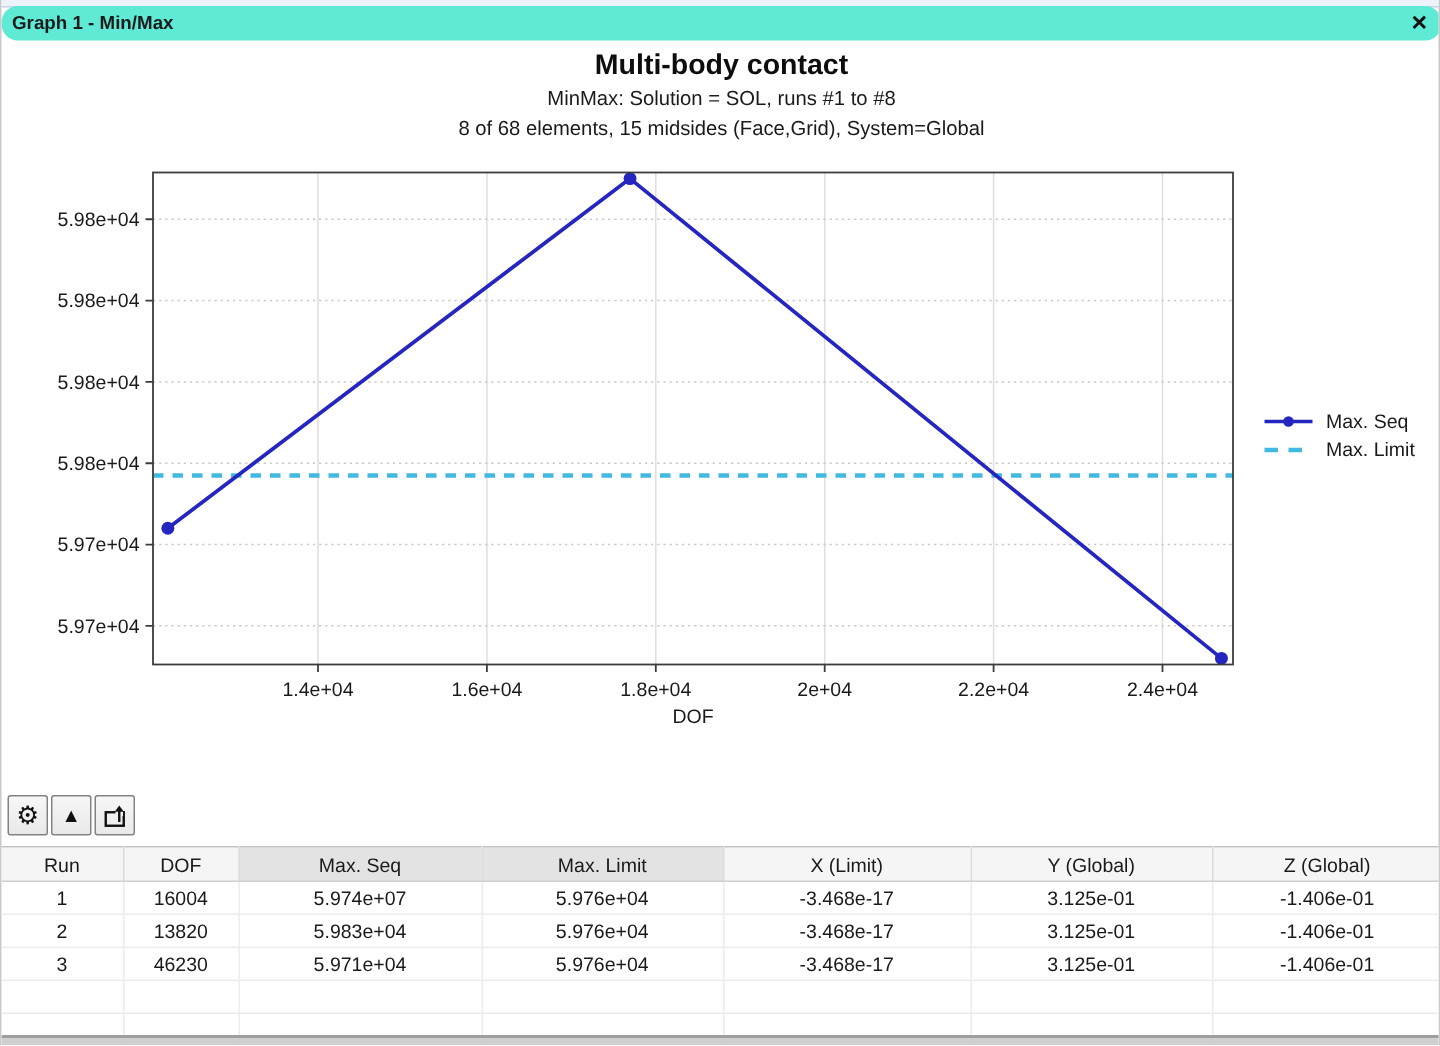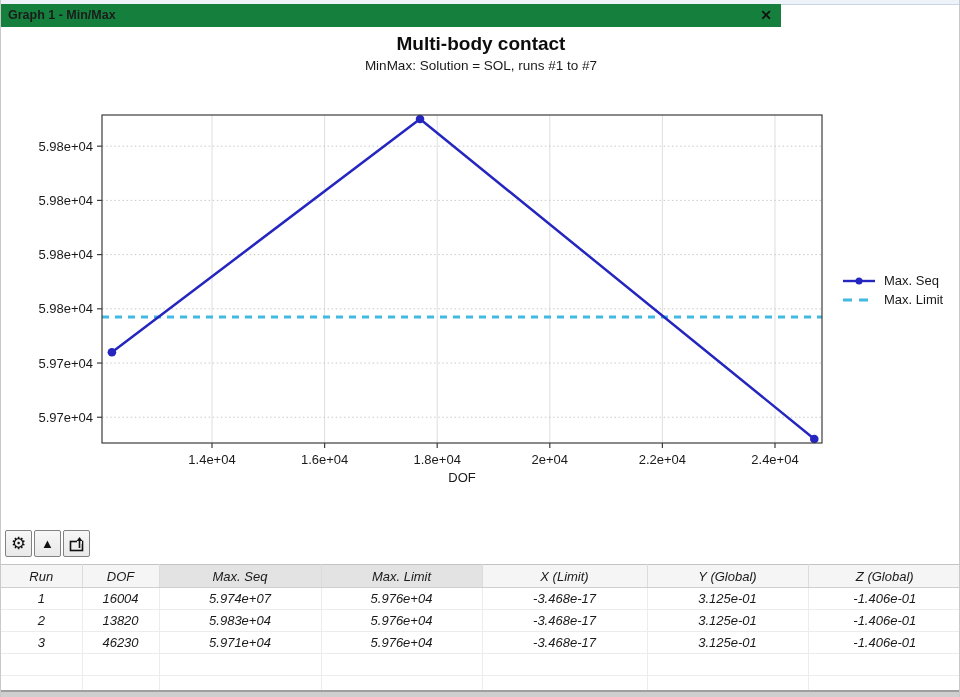--- a/index.html
+++ b/index.html
@@ -1,20 +1,20 @@
 <!DOCTYPE html>
 <html><head>
 <meta charset="utf-8">
 <style>
   html,body{margin:0;padding:0;background:#ffffff;}
   body{font-family:"Liberation Sans", sans-serif; -webkit-font-smoothing:antialiased;}
   #window{position:relative;width:960px;height:697px;background:#ffffff;overflow:hidden;
           border-left:1px solid #c9c9c9;border-right:1px solid #c9c9c9;box-sizing:border-box;}
   .top-strip{position:absolute;left:0;top:0;width:960px;height:4px;background:#eef3fa;border-bottom:1px solid #c9d6e8;}
-  .titlebar{position:absolute;left:0;top:4px;width:780px;height:23px;background:#15803d;}
+  .titlebar{position:absolute;left:0;top:4px;width:960px;height:23px;background:#5eead4;border-radius:11px;}
   .titlebar .title{position:absolute;left:7px;top:0;line-height:23px;font-size:12.5px;font-weight:bold;color:#1b1b1b;}
   .titlebar .close{position:absolute;right:9px;top:0;line-height:23px;font-size:14px;color:#111;cursor:pointer;font-weight:bold;}
 
   .chart-title{position:absolute;left:0;top:33px;width:960px;text-align:center;font-size:19px;font-weight:bold;color:#0d0d0d;}
   .chart-sub1{position:absolute;left:0;top:58px;width:960px;text-align:center;font-size:13.5px;color:#1a1a1a;}
   .chart-sub2{position:absolute;left:0;top:78px;width:960px;text-align:center;font-size:13.5px;color:#1a1a1a;}
 
   #plot-svg{position:absolute;left:0;top:0;width:960px;height:500px;}
   .x-axis-label{position:absolute;left:101px;top:470px;width:720px;text-align:center;font-size:13px;color:#1a1a1a;}
 
@@ -25,21 +25,21 @@
 
   .toolbar{position:absolute;left:4px;top:530px;height:28px;}
   .tb-btn{position:absolute;top:0;width:27px;height:27px;box-sizing:border-box;border:1px solid #828282;border-radius:2px;
           background:linear-gradient(#f7f7f7,#e9e9e9);display:flex;align-items:center;justify-content:center;cursor:pointer;}
   .tb-btn .glyph{font-size:17px;line-height:1;color:#111;}
   .tb-btn .glyph.tri{font-size:13px;}
   #btn-settings{left:0;} #btn-scale{left:29px;} #btn-export{left:58px;}
 
   .status{position:absolute;left:90px;top:537px;width:780px;text-align:center;font-size:13.5px;color:#0d0d0d;white-space:pre;}
 
-  .table-wrap{position:absolute;left:0;top:564px;width:960px;height:133px;overflow:hidden;font-style:italic;}
+  .table-wrap{position:absolute;left:0;top:564px;width:960px;height:133px;overflow:hidden;}
   table{border-collapse:collapse;table-layout:fixed;width:960px;border-top:1px solid #c3c3c3;}
   th{height:22px;background:#f5f5f5;font-weight:normal;font-size:13px;color:#1a1a1a;
      border-right:1px solid #dcdcdc;border-bottom:1px solid #cfcfcf;text-align:center;padding:0;}
   th.hl{background:#e3e3e3;}
   td{height:21px;font-size:13px;color:#1a1a1a;text-align:center;padding:0;
      border-right:1px solid #ececec;border-bottom:1px solid #ececec;background:#ffffff;}
   th:last-child,td:last-child{border-right:none;}
 
   .bottom-strip{position:absolute;left:0;bottom:0;width:960px;height:7px;background:#cfcfcf;border-top:2px solid #9f9f9f;box-sizing:border-box;}
 </style>
@@ -48,21 +48,22 @@
 
 <div id="window">
   <div class="top-strip"></div>
 
   <div class="titlebar">
     <span class="title">Graph 1 - Min/Max</span>
     <span class="close">✕</span>
   </div>
 
   <div class="chart-title">Multi-body contact</div>
-  <div class="chart-sub1">MinMax: Solution = SOL, runs #1 to #7</div>
+  <div class="chart-sub1">MinMax: Solution = SOL, runs #1 to #8</div>
+  <div class="chart-sub2">8 of 68 elements, 15 midsides (Face,Grid), System=Global</div>
 
   <svg id="plot-svg">
       <line x1="211.0070372976777" y1="115" x2="211.0070372976777" y2="443" stroke="#dedede" stroke-width="1"></line>
       <line x1="323.60380014074593" y1="115" x2="323.60380014074593" y2="443" stroke="#dedede" stroke-width="1"></line>
       <line x1="436.2005629838142" y1="115" x2="436.2005629838142" y2="443" stroke="#dedede" stroke-width="1"></line>
       <line x1="548.7973258268825" y1="115" x2="548.7973258268825" y2="443" stroke="#dedede" stroke-width="1"></line>
       <line x1="661.3940886699507" y1="115" x2="661.3940886699507" y2="443" stroke="#dedede" stroke-width="1"></line>
       <line x1="773.990851513019" y1="115" x2="773.990851513019" y2="443" stroke="#dedede" stroke-width="1"></line>
       <line x1="101" y1="146.17355371900825" x2="821" y2="146.17355371900825" stroke="#c9c9c9" stroke-width="1" stroke-dasharray="1.5 2.6"></line>
       <line x1="101" y1="200.38842975206612" x2="821" y2="200.38842975206612" stroke="#c9c9c9" stroke-width="1" stroke-dasharray="1.5 2.6"></line>

